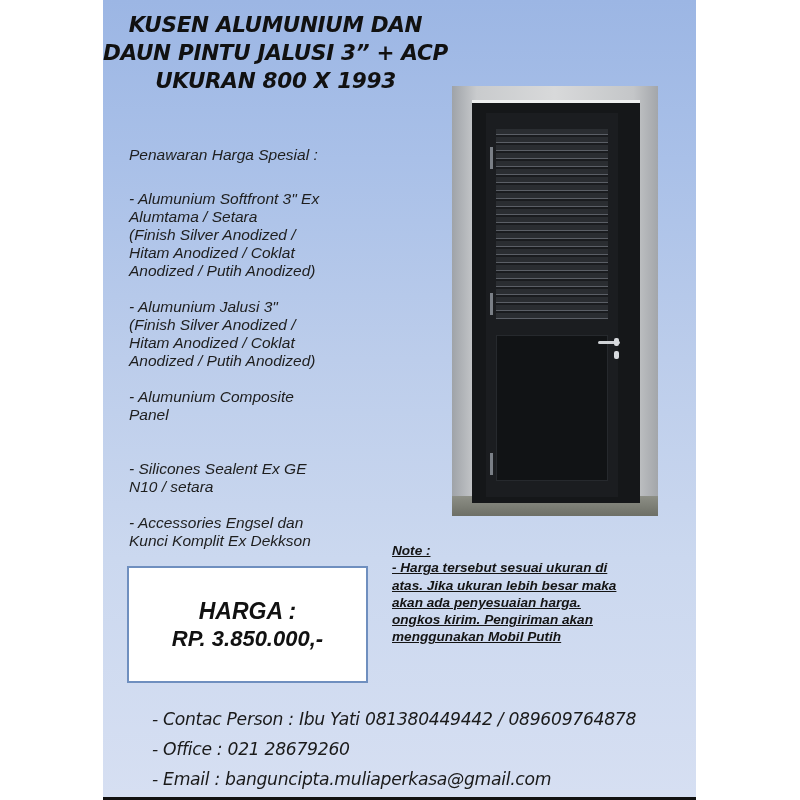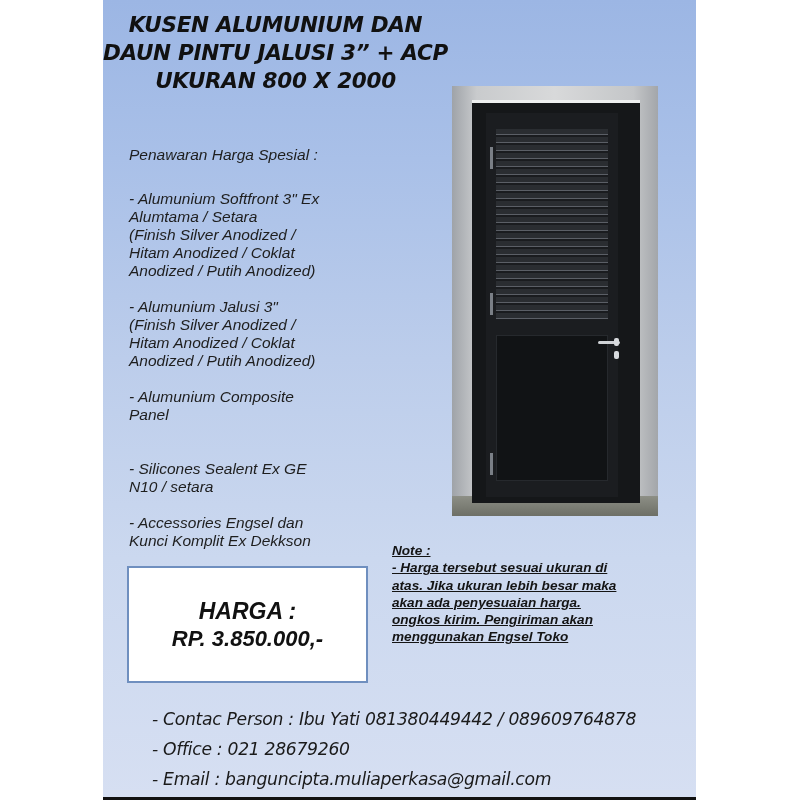--- a/index.html
+++ b/index.html
@@ -193,21 +193,21 @@
     }
   </style>
 </head>
 <body>
 
 <div class="poster">
 
   <div class="title">
     <div>KUSEN ALUMUNIUM DAN</div>
     <div>DAUN PINTU JALUSI 3” + ACP</div>
-    <div>UKURAN 800 X 2000</div>
+    <div>UKURAN 800 X 1993</div>
   </div>
 
   <div class="specs">
     <div class="heading">Penawaran Harga Spesial :</div>
     <div class="spec-item"> - Alumunium Softfront 3" Ex
 Alumtama / Setara
  (Finish Silver Anodized /
 Hitam Anodized / Coklat
 Anodized / Putih Anodized)</div>
     <div class="spec-item"> - Alumunium Jalusi 3"
@@ -242,21 +242,21 @@
     <div class="lbl">HARGA :</div>
     <div class="val">RP. 3.850.000,-</div>
   </div>
 
   <div class="note">
     <div>Note :</div>
     <div> - Harga tersebut sesuai ukuran di</div>
     <div>atas. Jika ukuran lebih besar maka</div>
     <div>akan ada penyesuaian harga.</div>
     <div>ongkos kirim. Pengiriman akan</div>
-    <div>menggunakan Engsel Toko</div>
+    <div>menggunakan Mobil Putih</div>
   </div>
 
   <div class="contacts">
     <div>- Contac Person : Ibu Yati 081380449442 / 089609764878</div>
     <div>- Office : 021 28679260</div>
     <div>- Email : banguncipta.muliaperkasa@gmail.com</div>
   </div>
 </div>
 
 <div class="bottom-strip"></div>

